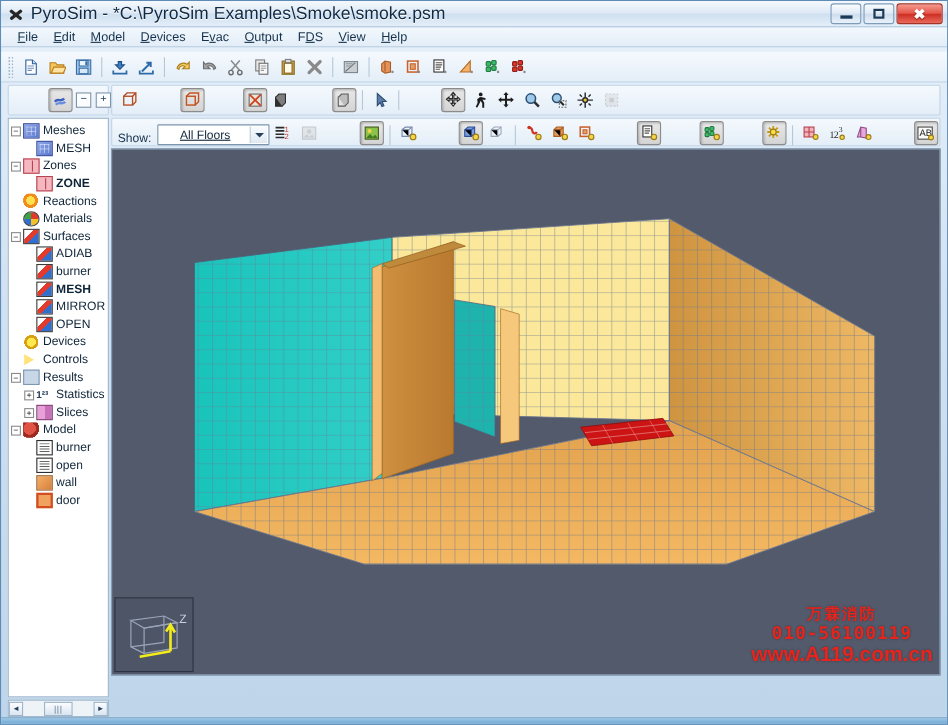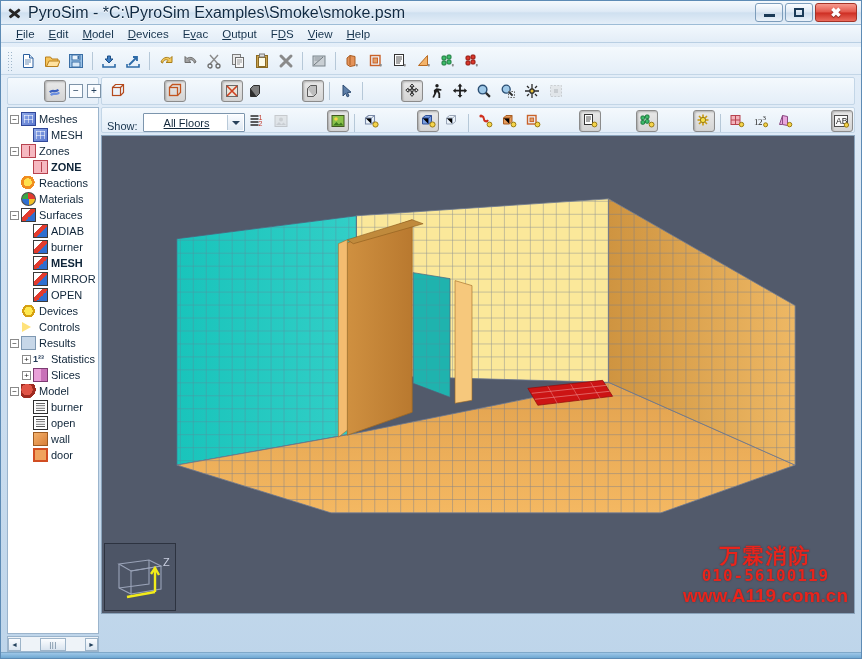--- a/index.html
+++ b/index.html
@@ -196,21 +196,21 @@
     position:absolute; left:2px; bottom:2px; width:72px; height:68px;
     background:#4d5566; border:1px solid #2d3340;
   }
 
   
   .watermark {
     position:absolute; right:6px; bottom:6px; text-align:center;
     font-weight:bold; color:#e8241c; pointer-events:none;
     text-shadow:0 0 2px rgba(0,0,0,.35);
   }
-  .wm1 { font-size:21px; letter-spacing:2px; line-height:1.1; }
+  .wm1 { font-size:14px; letter-spacing:2px; line-height:1.1; }
   .wm2 { font-size:16px; letter-spacing:1px; line-height:1.15; font-family:"DejaVu Sans Mono", monospace;}
   .wm3 { font-size:19px; line-height:1.15;text-align:center; }
 
   
   #tabstrip {
     position:absolute; left:100px; bottom:16px; right:6px; height:22px;
     display:flex; align-items:flex-end;
     border-bottom:1px solid #8fa8c0;
   }
   .vtab {

